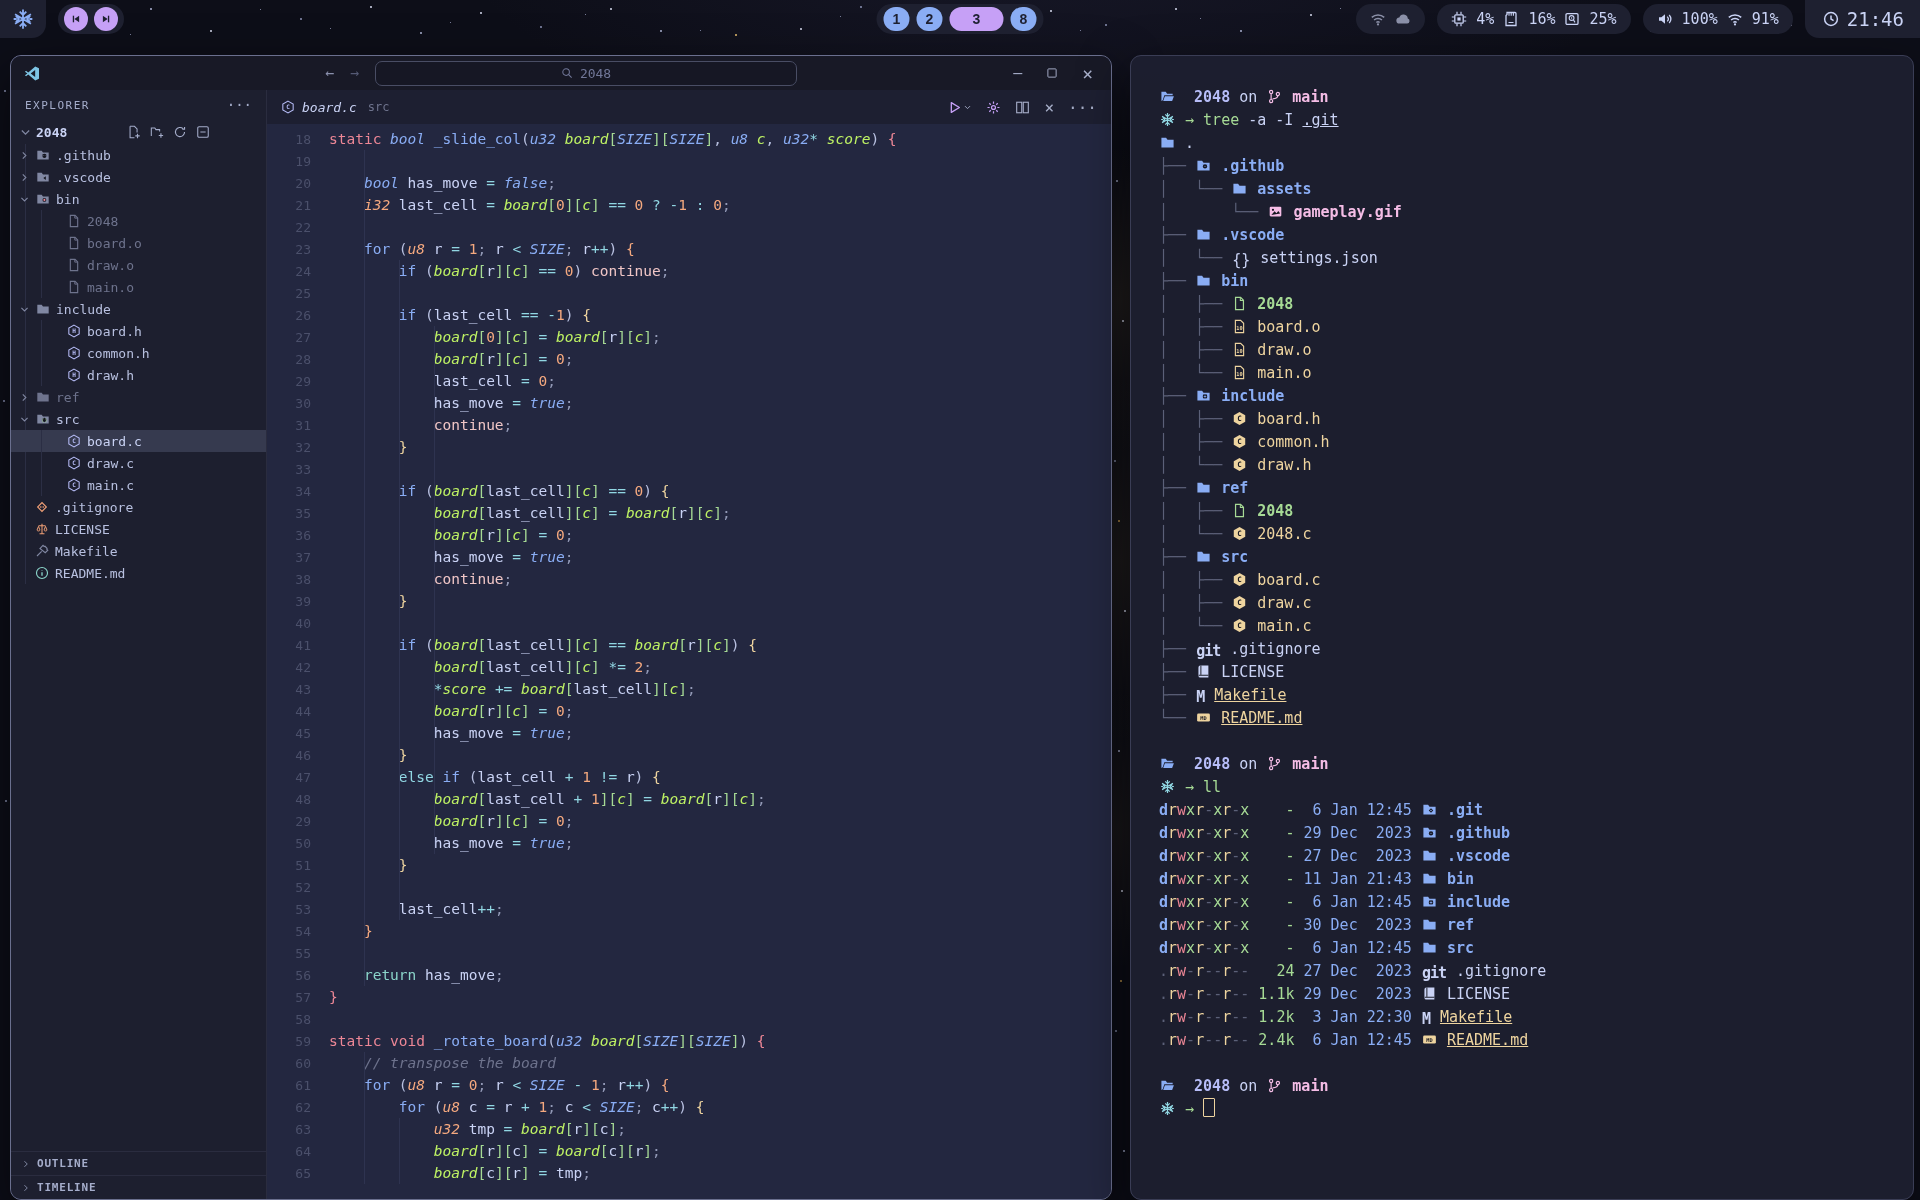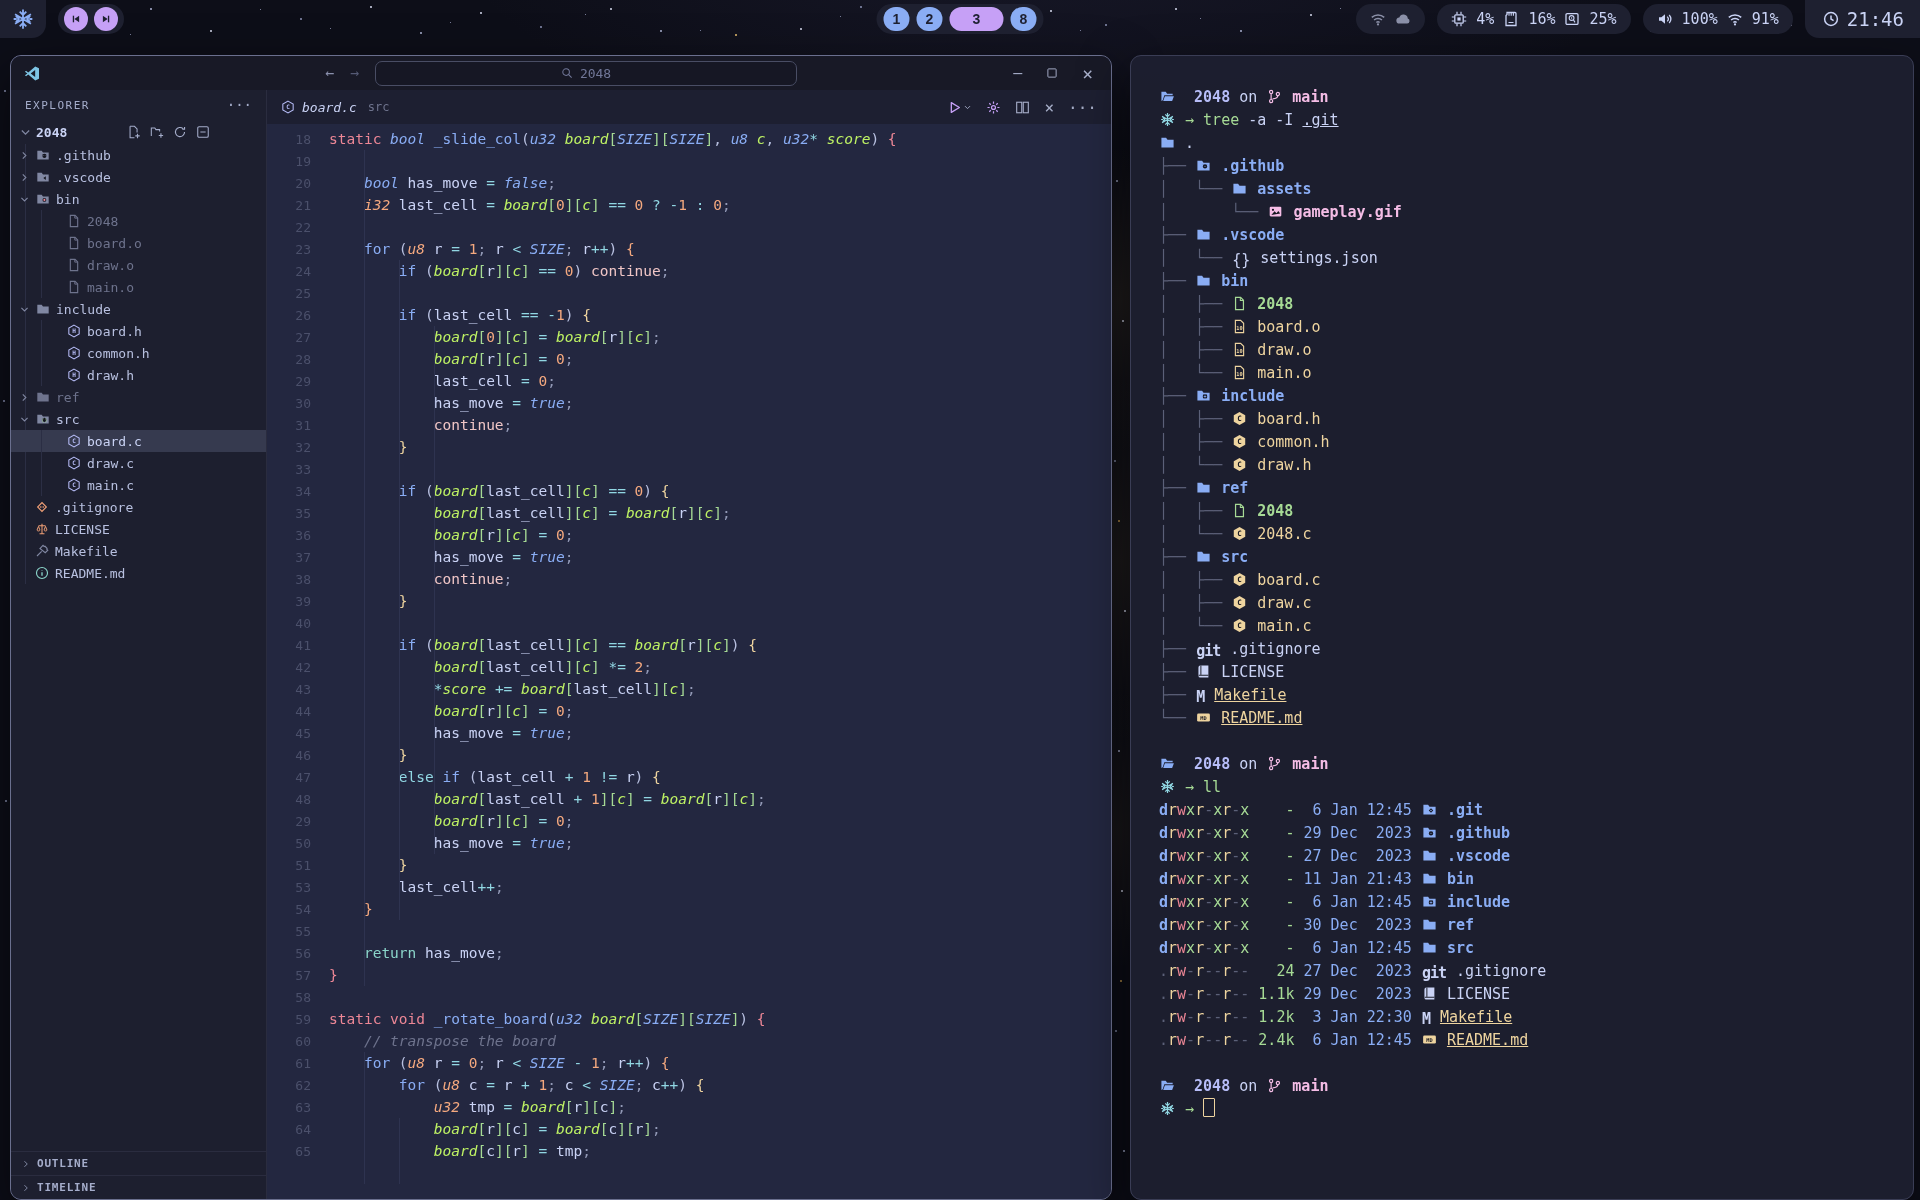--- a/index.html
+++ b/index.html
@@ -649,20 +649,21 @@
           <div class="crow"><span class="ln">42</span><span class="lc"><span class="c-v">            </span><span class="c-pr">board</span><span class="c-br">[</span><span class="c-v">last_cell</span><span class="c-br">]</span><span class="c-br">[</span><span class="c-pr">c</span><span class="c-br">]</span><span class="c-s"> *= </span><span class="c-n">2</span><span class="c-sm">;</span></span></div>
           <div class="crow"><span class="ln">43</span><span class="lc"><span class="c-v">            </span><span class="c-s">*</span><span class="c-pr">score </span><span class="c-s">+= </span><span class="c-pr">board</span><span class="c-br">[</span><span class="c-v">last_cell</span><span class="c-br">]</span><span class="c-br">[</span><span class="c-pr">c</span><span class="c-br">]</span><span class="c-sm">;</span></span></div>
           <div class="crow"><span class="ln">44</span><span class="lc"><span class="c-v">            </span><span class="c-pr">board</span><span class="c-br">[</span><span class="c-v">r</span><span class="c-br">]</span><span class="c-br">[</span><span class="c-pr">c</span><span class="c-br">]</span><span class="c-s"> = </span><span class="c-n">0</span><span class="c-sm">;</span></span></div>
           <div class="crow"><span class="ln">45</span><span class="lc"><span class="c-v">            </span><span class="c-v">has_move </span><span class="c-s">= </span><span class="c-bi">true</span><span class="c-sm">;</span></span></div>
           <div class="crow"><span class="ln">46</span><span class="lc"><span class="c-v">        </span><span class="c-b3">}</span></span></div>
           <div class="crow"><span class="ln">47</span><span class="lc"><span class="c-v">        </span><span class="c-s">else </span><span class="c-b">if </span><span class="c-p">(</span><span class="c-v">last_cell </span><span class="c-s">+ </span><span class="c-n">1</span><span class="c-s"> != </span><span class="c-v">r</span><span class="c-p">) </span><span class="c-b3">{</span></span></div>
           <div class="crow"><span class="ln">48</span><span class="lc"><span class="c-v">            </span><span class="c-pr">board</span><span class="c-br">[</span><span class="c-v">last_cell </span><span class="c-s">+ </span><span class="c-n">1</span><span class="c-br">]</span><span class="c-br">[</span><span class="c-pr">c</span><span class="c-br">]</span><span class="c-s"> = </span><span class="c-pr">board</span><span class="c-br">[</span><span class="c-v">r</span><span class="c-br">]</span><span class="c-br">[</span><span class="c-pr">c</span><span class="c-br">]</span><span class="c-sm">;</span></span></div>
           <div class="crow"><span class="ln">29</span><span class="lc"><span class="c-v">            </span><span class="c-pr">board</span><span class="c-br">[</span><span class="c-v">r</span><span class="c-br">]</span><span class="c-br">[</span><span class="c-pr">c</span><span class="c-br">]</span><span class="c-s"> = </span><span class="c-n">0</span><span class="c-sm">;</span></span></div>
           <div class="crow"><span class="ln">50</span><span class="lc"><span class="c-v">            </span><span class="c-v">has_move </span><span class="c-s">= </span><span class="c-bi">true</span><span class="c-sm">;</span></span></div>
           <div class="crow"><span class="ln">51</span><span class="lc"><span class="c-v">        </span><span class="c-b3">}</span></span></div>
+          <div class="crow"><span class="ln">52</span><span class="lc"></span></div>
           <div class="crow"><span class="ln">53</span><span class="lc"><span class="c-v">        </span><span class="c-v">last_cell</span><span class="c-s">++</span><span class="c-sm">;</span></span></div>
           <div class="crow"><span class="ln">54</span><span class="lc"><span class="c-v">    </span><span class="c-b2">}</span></span></div>
           <div class="crow"><span class="ln">55</span><span class="lc"></span></div>
           <div class="crow"><span class="ln">56</span><span class="lc"><span class="c-v">    </span><span class="c-t">return </span><span class="c-v">has_move</span><span class="c-sm">;</span></span></div>
           <div class="crow"><span class="ln">57</span><span class="lc"><span class="c-b1">}</span></span></div>
           <div class="crow"><span class="ln">58</span><span class="lc"></span></div>
           <div class="crow"><span class="ln">59</span><span class="lc"><span class="c-r">static </span><span class="c-r">void </span><span class="c-b">_rotate_board</span><span class="c-p">(</span><span class="c-bi">u32 </span><span class="c-pr">board</span><span class="c-br">[</span><span class="c-cs">SIZE</span><span class="c-br">]</span><span class="c-br">[</span><span class="c-cs">SIZE</span><span class="c-br">]</span><span class="c-p">) </span><span class="c-b1">{</span></span></div>
           <div class="crow"><span class="ln">60</span><span class="lc"><span class="c-v">    </span><span class="c-cm">// transpose the board</span></span></div>
           <div class="crow"><span class="ln">61</span><span class="lc"><span class="c-v">    </span><span class="c-b">for </span><span class="c-p">(</span><span class="c-ty">u8 </span><span class="c-v">r </span><span class="c-s">= </span><span class="c-n">0</span><span class="c-sm">; </span><span class="c-v">r </span><span class="c-s">&lt; </span><span class="c-cs">SIZE</span><span class="c-s"> - </span><span class="c-n">1</span><span class="c-sm">; </span><span class="c-v">r</span><span class="c-s">++</span><span class="c-p">) </span><span class="c-b2">{</span></span></div>
           <div class="crow"><span class="ln">62</span><span class="lc"><span class="c-v">        </span><span class="c-b">for </span><span class="c-p">(</span><span class="c-ty">u8 </span><span class="c-v">c </span><span class="c-s">= </span><span class="c-v">r </span><span class="c-s">+ </span><span class="c-n">1</span><span class="c-sm">; </span><span class="c-v">c </span><span class="c-s">&lt; </span><span class="c-cs">SIZE</span><span class="c-sm">; </span><span class="c-v">c</span><span class="c-s">++</span><span class="c-p">) </span><span class="c-b3">{</span></span></div>

